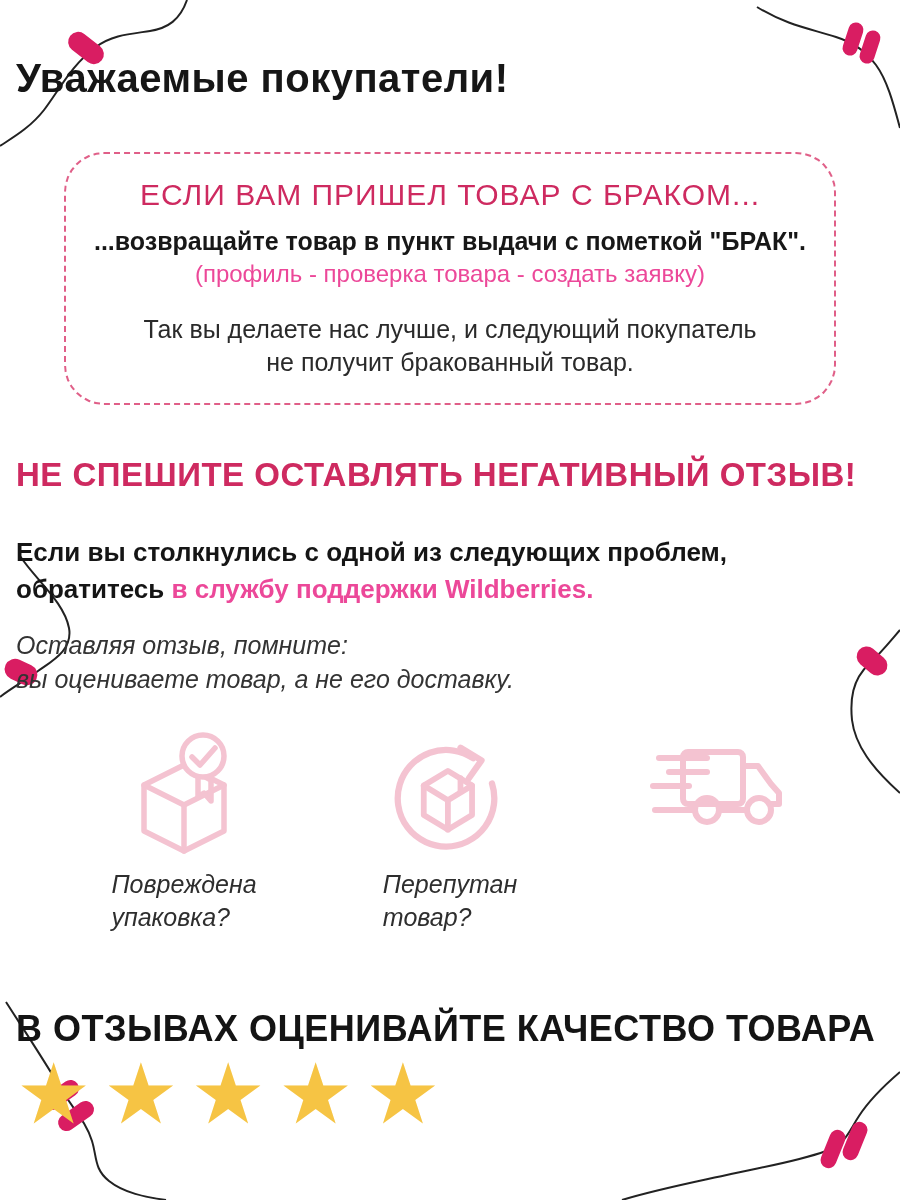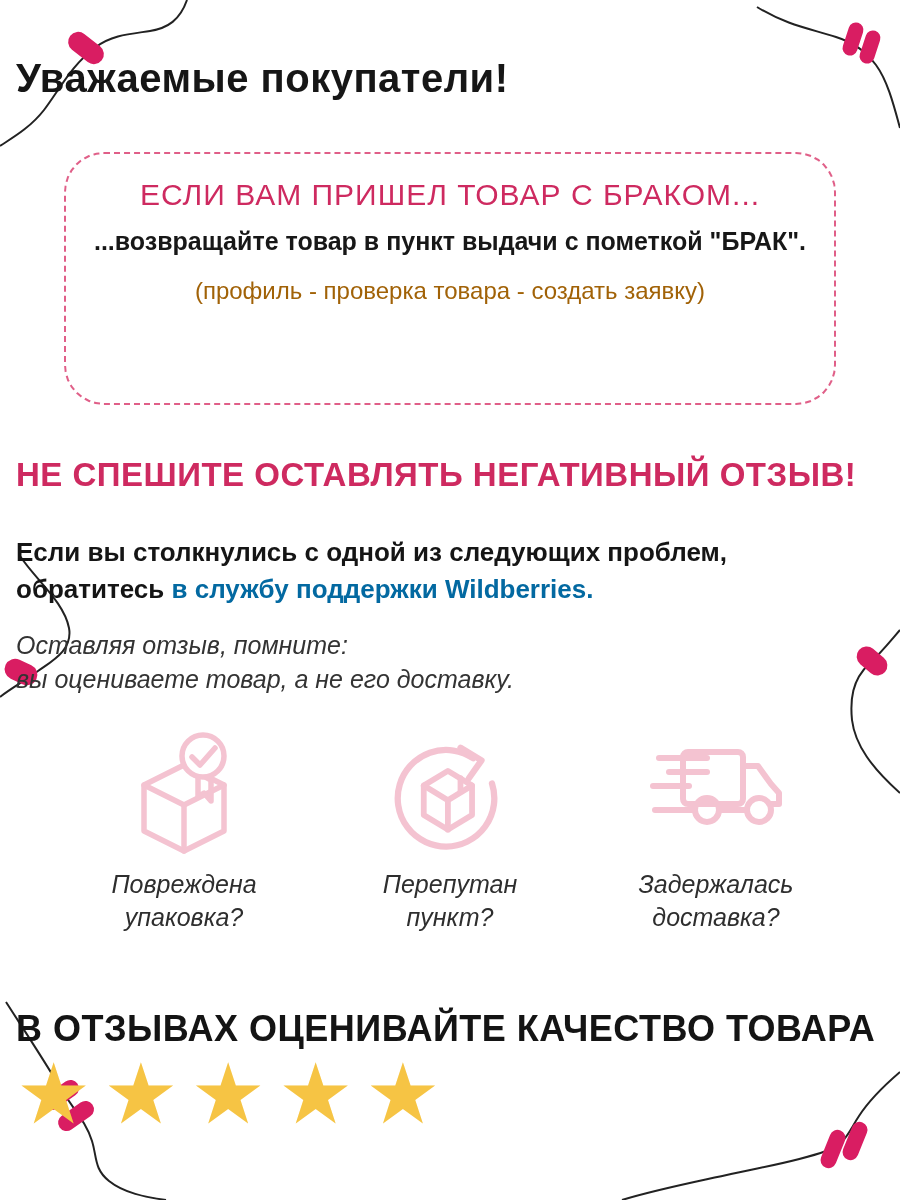--- a/index.html
+++ b/index.html
@@ -17,37 +17,37 @@
 
   .title{top:56px;font-size:40px;font-weight:bold;letter-spacing:0.5px;color:#161616;}
 
   .dashed-box{
     position:absolute;top:152px;left:64px;width:772px;height:253px;
     border:2px dashed #e05f88;border-radius:40px;box-sizing:border-box;
     text-align:center;
   }
   .box-heading{margin-top:24px;font-size:30px;letter-spacing:1px;color:#ce2a60;font-weight:400;}
   .box-bold{margin-top:15px;font-size:25px;font-weight:bold;color:#171717;}
-  .box-hint{margin-top:21px;font-size:24px;color:#a16207;}
+  .box-hint{margin-top:4px;font-size:24px;color:#ec4899;}
   .box-body{margin-top:25px;font-size:25px;line-height:33px;color:#2a2a2a;}
 
   .review-heading{top:456px;font-size:33px;letter-spacing:0.5px;color:#ce2a60;font-weight:700;}
   .review-bold{top:534px;font-size:26px;font-weight:bold;line-height:37px;color:#151515;}
-  .review-bold .pink{color:#0369a1;}
+  .review-bold .pink{color:#ec4899;}
   .review-italic{top:628px;font-size:25px;font-style:italic;line-height:34px;color:#333333;}
 
   .problems-row{
     position:absolute;top:726px;left:50px;width:800px;
     display:flex;justify-content:center;align-items:flex-start;
   }
   .problem-col{width:266px;display:flex;flex-direction:column;align-items:center;}
   .problem-icon{height:138px;display:flex;align-items:center;justify-content:center;}
   .problem-label{
     margin-top:4px;font-size:25px;font-style:italic;line-height:33px;
-    color:#2e2e2e;text-align:center;white-space:pre-line;
+    color:#2e2e2e;text-align:left;white-space:pre-line;
   }
 
   .footer-heading{top:1008px;font-size:36px;font-weight:bold;letter-spacing:0.5px;color:#141414;}
   .stars{
     top:1052px;font-size:84px;line-height:1;color:#f6c444;
     letter-spacing:12px;font-family:"DejaVu Sans", sans-serif;
   }
 </style>
 </head>
 <body>
@@ -75,20 +75,24 @@
       <rect x="-8" y="-20" width="16" height="40" rx="8" transform="translate(855,1141) rotate(22)"></rect>
     </g>
   </svg>
 
   <div class="block title">Уважаемые покупатели!</div>
 
   <div class="dashed-box">
     <div class="box-heading">ЕСЛИ ВАМ ПРИШЕЛ ТОВАР С БРАКОМ...</div>
     <div class="box-bold">...возвращайте товар в пункт выдачи с пометкой "БРАК".</div>
     <div class="box-hint">(профиль - проверка товара - создать заявку)</div>
+    <div class="box-body">
+      <div>Так вы делаете нас лучше, и следующий покупатель</div>
+      <div>не получит бракованный товар.</div>
+    </div>
   </div>
 
   <div class="block review-heading">НЕ СПЕШИТЕ ОСТАВЛЯТЬ НЕГАТИВНЫЙ ОТЗЫВ!</div>
 
   <div class="block review-bold">
     <div>Если вы столкнулись с одной из следующих проблем,</div>
     <div><span>обратитесь </span><span class="pink">в службу поддержки Wildberries.</span></div>
   </div>
 
   <div class="block review-italic">
@@ -120,39 +124,37 @@
           <path d="M70,15 L90,27 L78,44"></path>
           <g stroke-width="5.5">
             <path d="M58,37 L81,51 L81,79 L58,93 L35,79 L35,51 Z"></path>
             <path d="M35,51 L58,65 L81,51"></path>
             <path d="M58,65 L58,93"></path>
             <path d="M70,44 L70,56"></path>
           </g>
         </svg>
       </div>
       <div class="problem-label">Перепутан
-пункт?</div>
+товар?</div>
     </div>
 
     <div class="problem-col">
       <div class="problem-icon">
         <svg width="150" height="126" viewBox="0 0 150 126" fill="none" stroke="#f4c3d1" stroke-width="6" stroke-linecap="round" stroke-linejoin="round">
           <path d="M18,26 L66,26"></path>
           <path d="M28,40 L66,40"></path>
           <path d="M12,54 L48,54"></path>
           <rect x="42" y="20" width="60" height="52" rx="5"></rect>
           <path d="M102,34 L117,34 L130,52 L138,61 L138,72 L130,72"></path>
           <circle cx="66" cy="78" r="12"></circle>
           <circle cx="118" cy="78" r="12"></circle>
           <path d="M14,78 L54,78"></path>
           <path d="M78,78 L106,78"></path>
         </svg>
       </div>
-      <div class="problem-label">Задержалась
-доставка?</div>
     </div>
 
   </div>
 
   <div class="block footer-heading">В ОТЗЫВАХ ОЦЕНИВАЙТЕ КАЧЕСТВО ТОВАРА</div>
   <div class="block stars">★★★★★</div>
 
 </div>
 
 </body></html>

